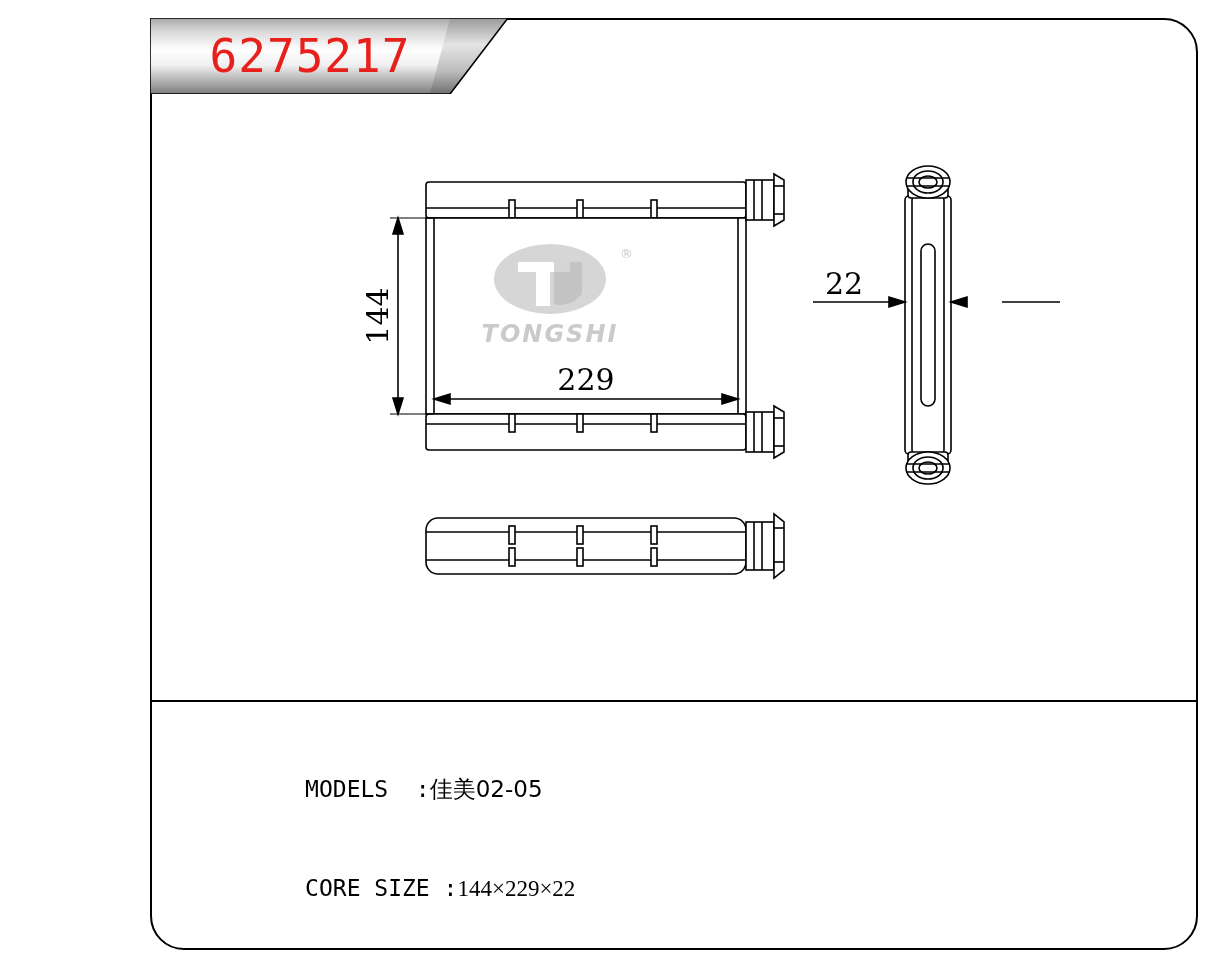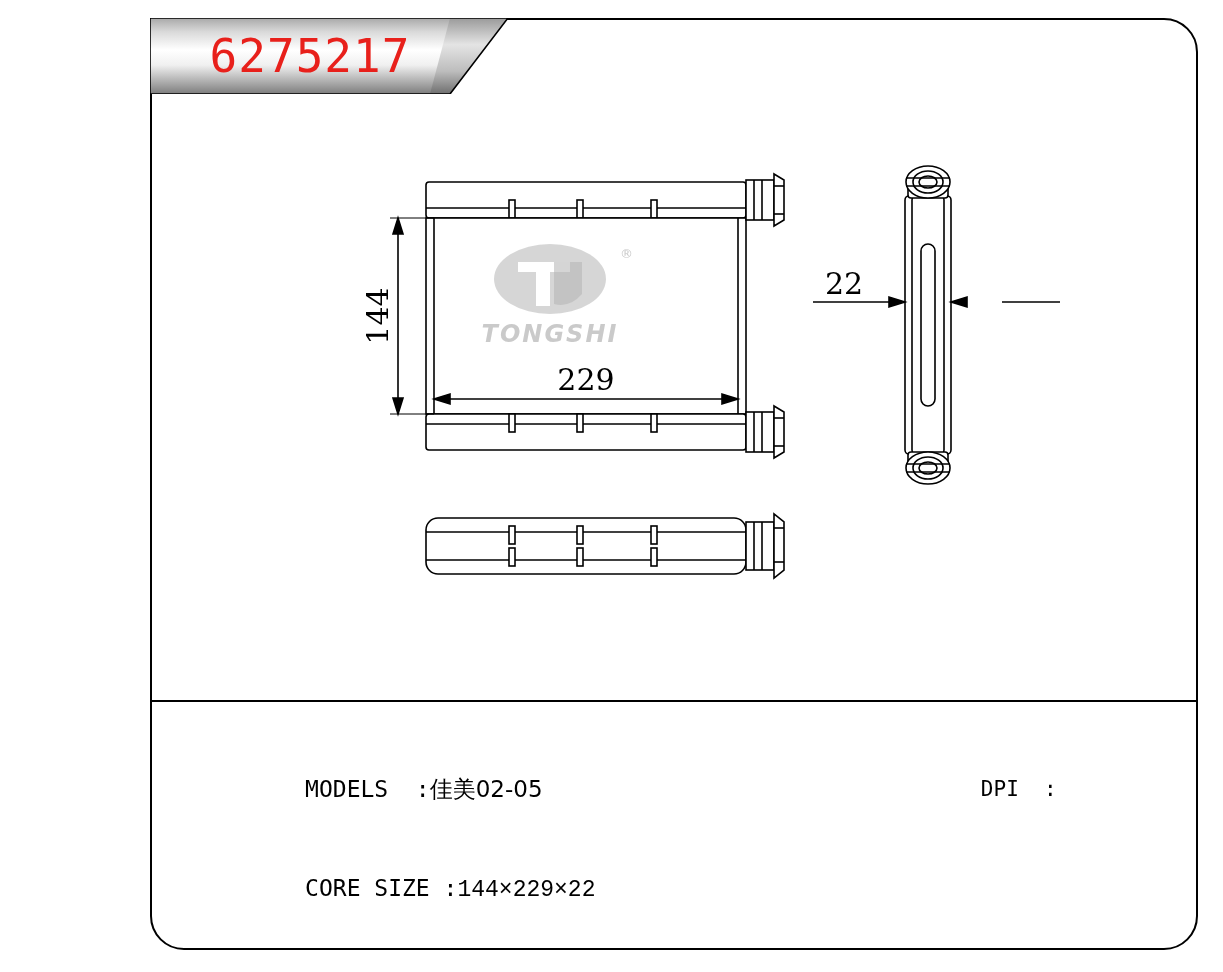--- a/index.html
+++ b/index.html
@@ -102,21 +102,21 @@
     color: #000000;
     font-family: "DejaVu Sans Mono", monospace;
   }
   .spec-row {
     white-space: pre;
   }
   .cjk {
     font-family: "DejaVu Sans", sans-serif;
   }
   .serifnum {
-    font-family: Liberation Mono, monospace;
+    font-family: Liberation Serif, serif;
   }
 </style>
 </head>
 <body>
 
 <div id="page">
 
   <div id="frame"></div>
 
   <div id="ribbon">
@@ -266,21 +266,18 @@
       <span>CORE SIZE :</span><span class="serifnum">144×229×22</span>
     </div>
     <div class="spec-row">
       
     </div>
 
   </div>
 
   <div id="specs-right">
     <div class="spec-row">
-      <span>DPI  :</span><span></span>
-    </div>
-    <div class="spec-row">
       <span></span>
     </div>
 
   </div>
 
 </div>
 
 </body></html>

